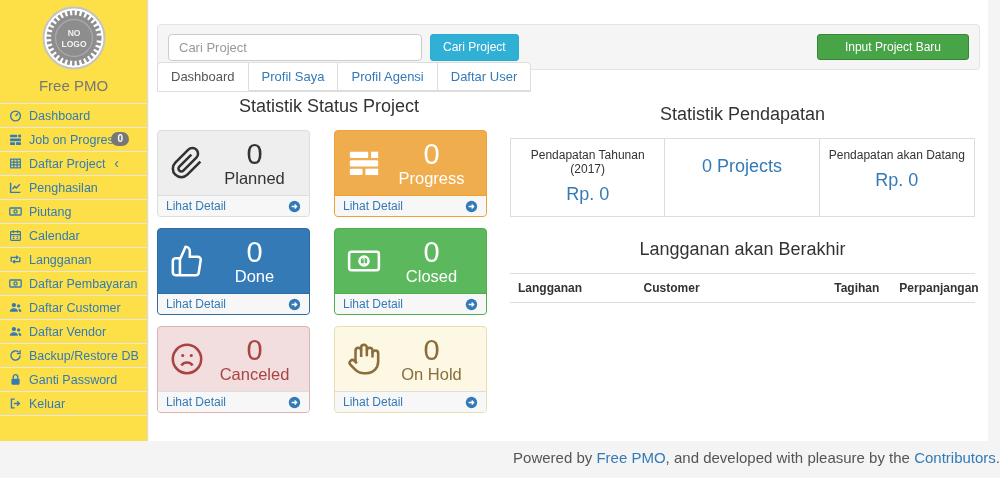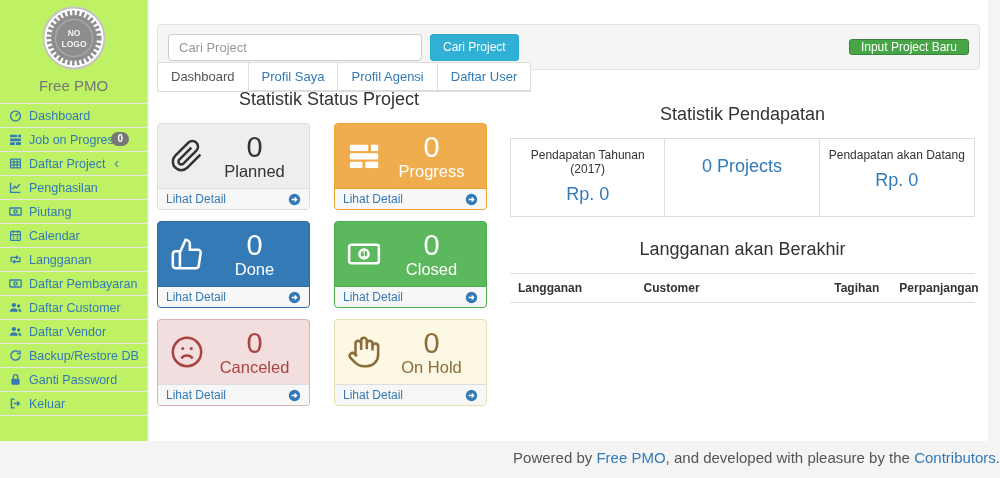--- a/index.html
+++ b/index.html
@@ -1,21 +1,21 @@
 <!DOCTYPE html>
 <html><head>
 <meta charset="utf-8">
 <style>
   * { margin:0; padding:0; box-sizing:border-box; }
   html,body { background:#f4f4f5; font-family:"Liberation Sans", sans-serif; }
   .page { position:relative; width:1000px; height:478px; background:#f4f4f5; overflow:hidden; }
 
   
   .sidebar { position:absolute; left:0; top:0; width:148px; height:441px;
-             background:#bef264; border-right:1px solid #ddd; }
+             background:#fde047; border-right:1px solid #ddd; }
   .logo-wrap { text-align:center; padding-top:6px; }
   .brand-name { text-align:center; color:#777; font-size:15px; margin-top:3px; }
   .menu { margin-top:9px; border-top:1px solid #e7e7e7; }
   .sitem { position:relative; display:flex; align-items:center; height:24px;
            padding:0 10px 0 9px; border-bottom:1px solid #e7e7e7;
            color:#337ab7; font-size:12.5px; text-decoration:none; cursor:pointer; }
   .sicon { width:15px; height:13px; display:inline-flex; align-items:center; margin-right:5px; flex:0 0 15px; }
   .sicon svg { width:13px; height:13px; }
   .slabel { white-space:nowrap; }
   .badge { position:absolute; right:18px; top:4px; background:#777; color:#fff;
@@ -28,32 +28,32 @@
   .well { position:absolute; left:8px; top:24px; right:8px; height:46px;
           background:#f5f5f5; border:1px solid #e3e3e3; border-radius:4px;
           display:flex; align-items:center; padding:0 10px; }
   .search-input { width:254px; height:27px; border:1px solid #ccc; border-radius:4px;
                   padding:0 10px; font-size:13px; color:#555; background:#fff;
                   font-family:"Liberation Sans", sans-serif; }
   .search-input::placeholder { color:#999; }
   .btn { border:none; border-radius:3px; color:#fff; font-size:12px; cursor:pointer;
          font-family:"Liberation Sans", sans-serif; }
   .btn-search { margin-left:8px; height:27px; padding:0 12px; background:#31b0d5; border:1px solid #2aabd2; }
-  .btn-new { margin-left:auto; height:16px; padding:0 11px; background:#47a447; border:1px solid #398439; }
+  .btn-new { margin-left:auto; height:26px; padding:0 27px; background:#47a447; border:1px solid #398439; }
 
   
   .tabstrip { position:absolute; left:8px; top:62px; display:inline-flex;
               border:1px solid #ddd; border-radius:4px 4px 0 0; background:#fff; }
   .tab { padding:6px 13px; font-size:13px; color:#337ab7; cursor:pointer;
          border-right:1px solid #ddd; border-bottom:1px solid #ddd; }
   .tab:last-child { border-right:none; }
   .tab.active { color:#555; border-bottom:1px solid #fff; cursor:default; }
 
   
-  .col-left  { position:absolute; left:8px;  top:81px; width:344px; }
+  .col-left  { position:absolute; left:8px;  top:88px; width:344px; }
   .col-right { position:absolute; left:361px; top:96px; width:465px; }
   h2.sec { font-size:18px; font-weight:normal; color:#333; text-align:center; margin:8px 0 13px; }
 
   
   .cards { display:grid; grid-template-columns:153px 153px; column-gap:24px; row-gap:11px; margin-top:2px; }
   .card { border-radius:4px; overflow:hidden; border:1px solid #ddd; }
   .card-body { height:64px; display:flex; align-items:center; padding:6px 10px 6px 12px; }
   .cicon { width:40px; flex:0 0 40px; display:flex; align-items:center; }
   .cicon svg { width:34px; height:34px; }
   .cstats { flex:1; text-align:center; }

